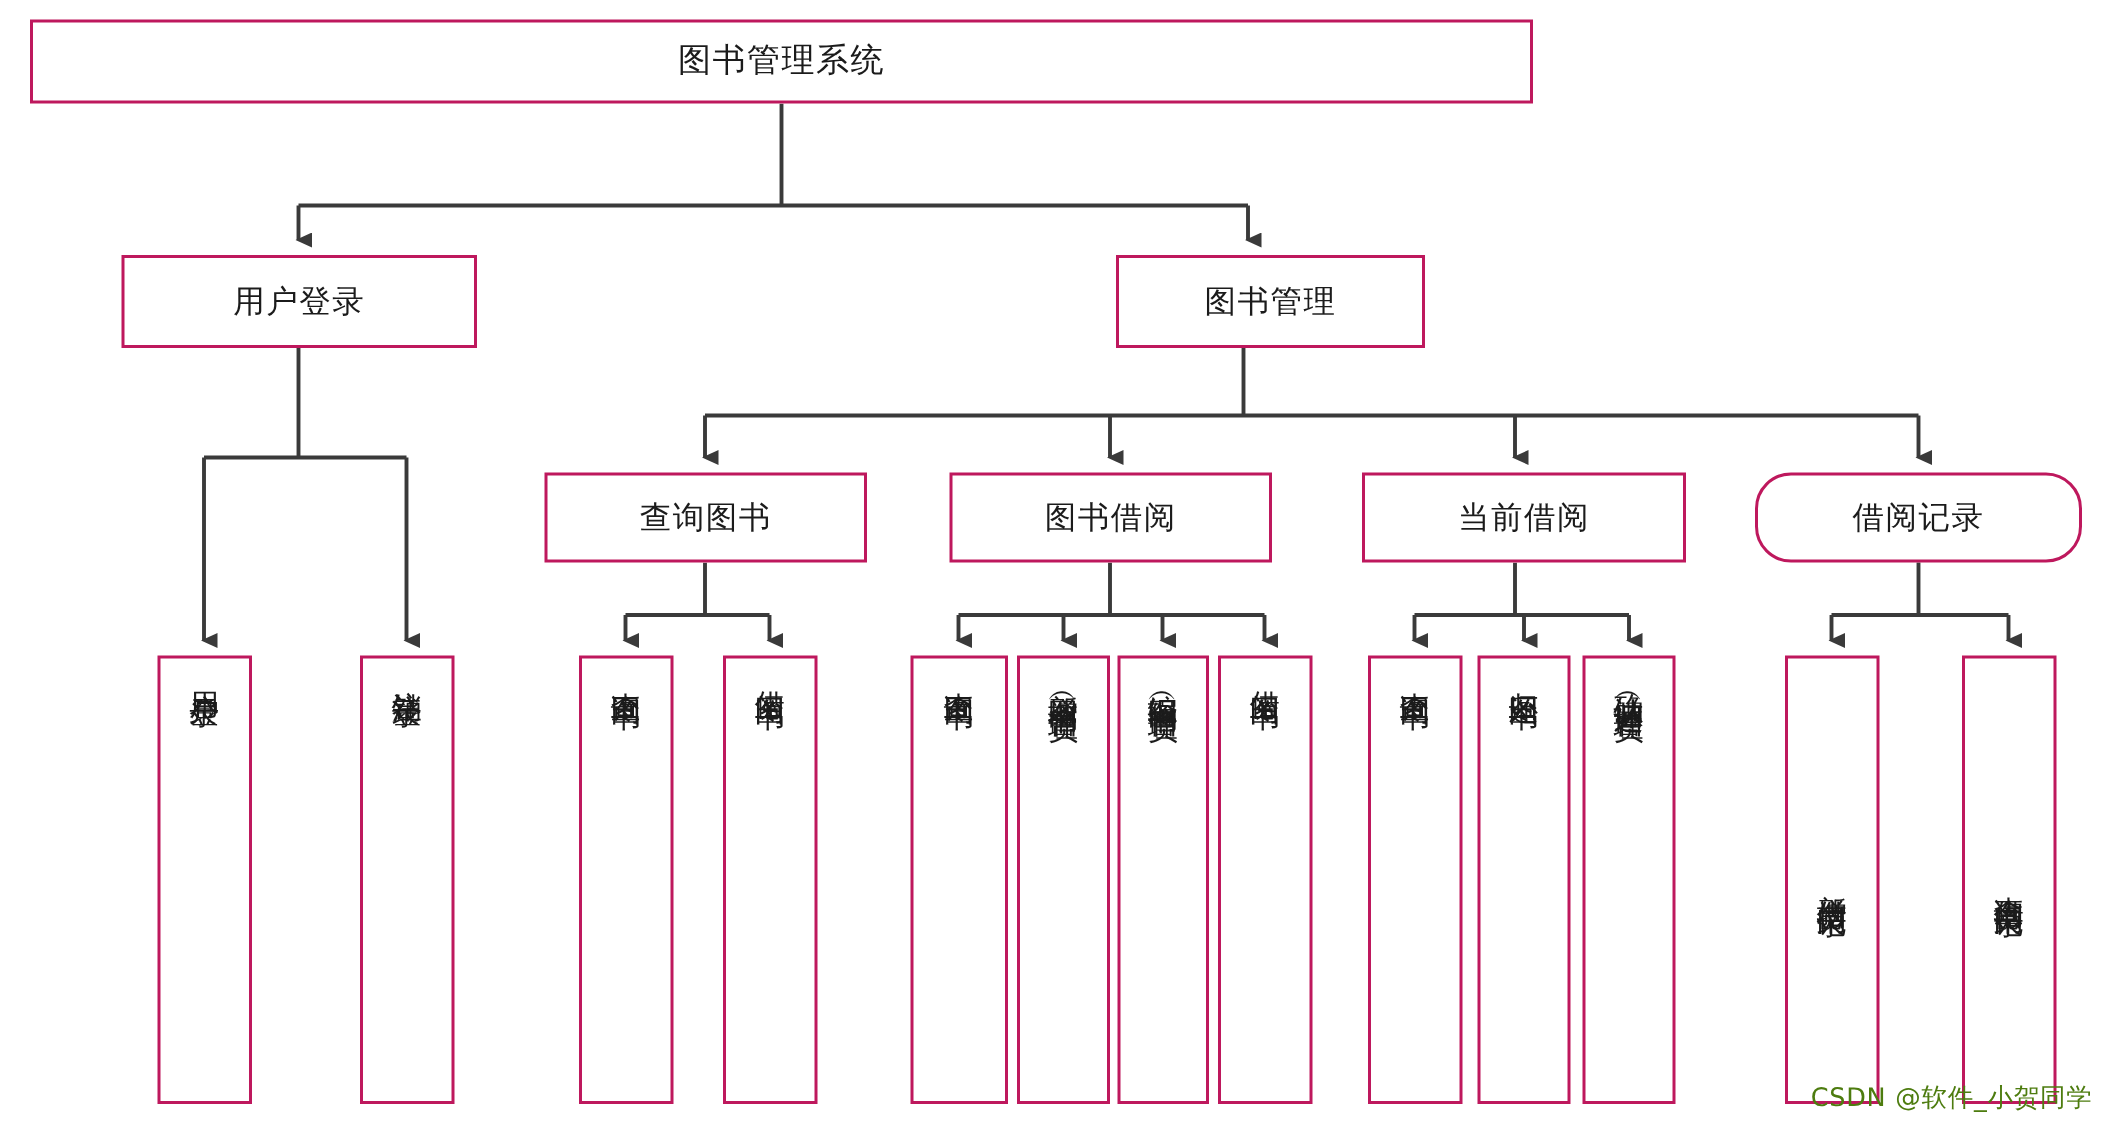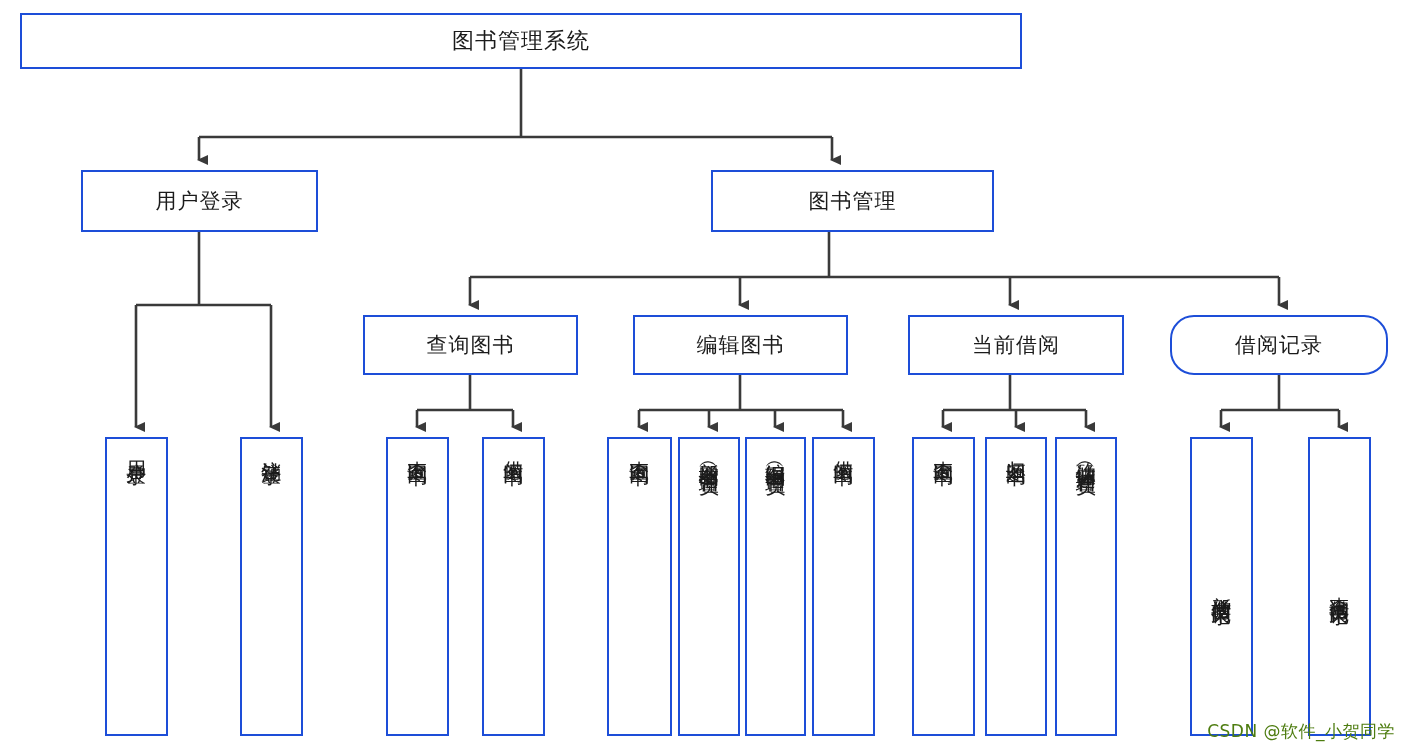--- a/index.html
+++ b/index.html
@@ -8,21 +8,21 @@
     font-family:"DejaVu Sans","Liberation Sans",sans-serif;
     overflow:hidden;
   }
   #canvas{position:relative;width:1405px;height:747px;background:#fff;}
   svg#wires{position:absolute;left:0;top:0;width:1405px;height:747px;}
 
   .node{
     position:absolute;
     box-sizing:border-box;
     background:#ffffff;
-    border:2px solid #1d4ed8;
+    border:2px solid #be185d;
     display:flex;
     align-items:center;
     justify-content:center;
     color:#1b1b1b;
   }
   .node .lbl{
     display:block;
     text-align:center;
     line-height:1.18;
     white-space:nowrap;
@@ -108,29 +108,29 @@
     </g>
   </svg>
 
   <div class="node root h-node" style="left: 20px; top: 13px; width: 1002px; height: 56px;">
     <span class="lbl">图书管理系统</span>
   </div>
 
   <div class="node h-node" style="left: 81px; top: 170px; width: 237px; height: 62px;">
     <span class="lbl">用户登录</span>
   </div>
-  <div class="node h-node" style="left: 711px; top: 170px; width: 283px; height: 62px;">
+  <div class="node h-node" style="left: 744px; top: 170px; width: 206px; height: 62px;">
     <span class="lbl">图书管理</span>
   </div>
 
   <div class="node h-node" style="left: 363px; top: 315px; width: 215px; height: 60px;">
     <span class="lbl">查询图书</span>
   </div>
   <div class="node h-node" style="left: 633px; top: 315px; width: 215px; height: 60px;">
-    <span class="lbl">编辑图书</span>
+    <span class="lbl">图书借阅</span>
   </div>
   <div class="node h-node" style="left: 908px; top: 315px; width: 216px; height: 60px;">
     <span class="lbl">当前借阅</span>
   </div>
   <div class="node h-node" style="left: 1170px; top: 315px; width: 218px; height: 60px; border-radius: 24px;">
     <span class="lbl">借阅记录</span>
   </div>
 
   <div class="node leaf" style="left: 105px; top: 437px; width: 63px; height: 299px;">
     <span class="lbl">用户登录</span>

